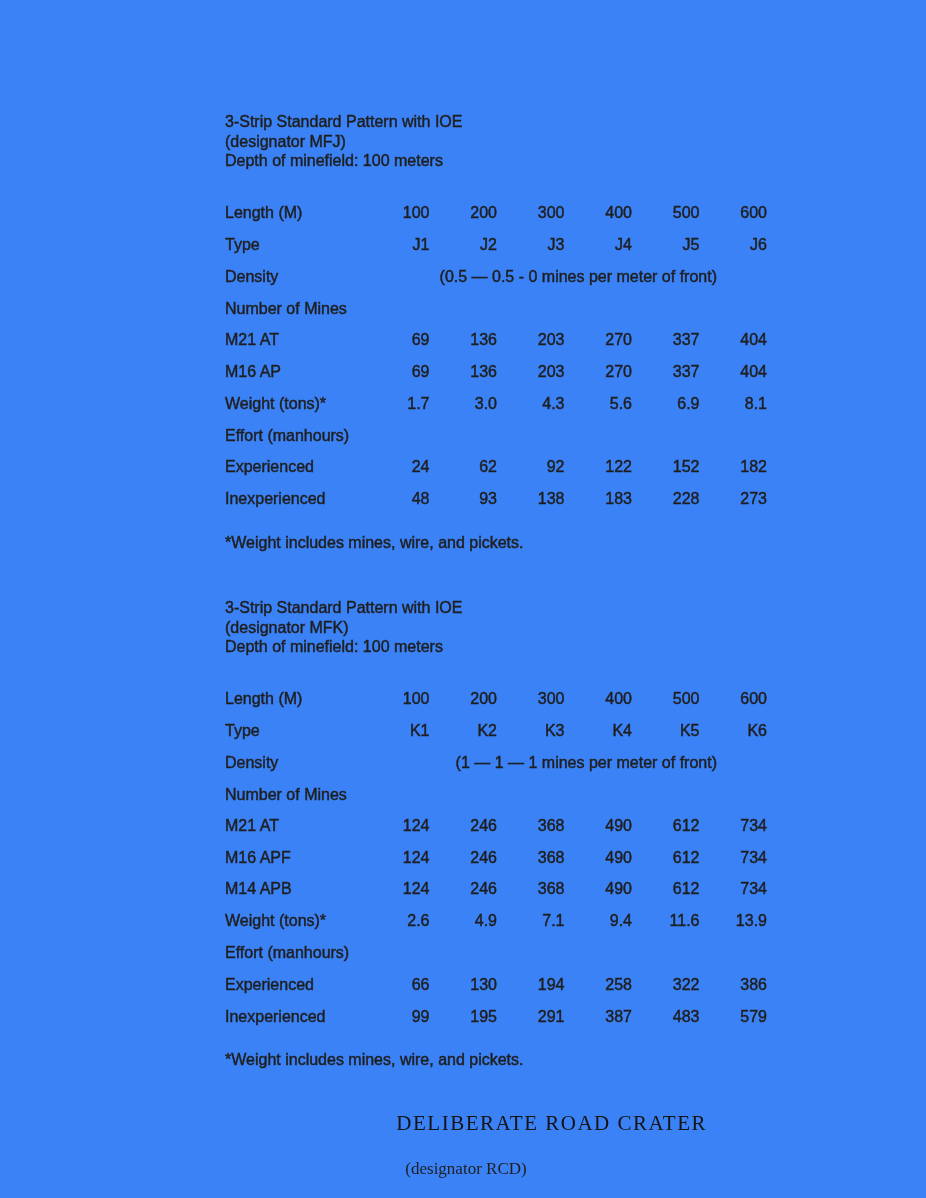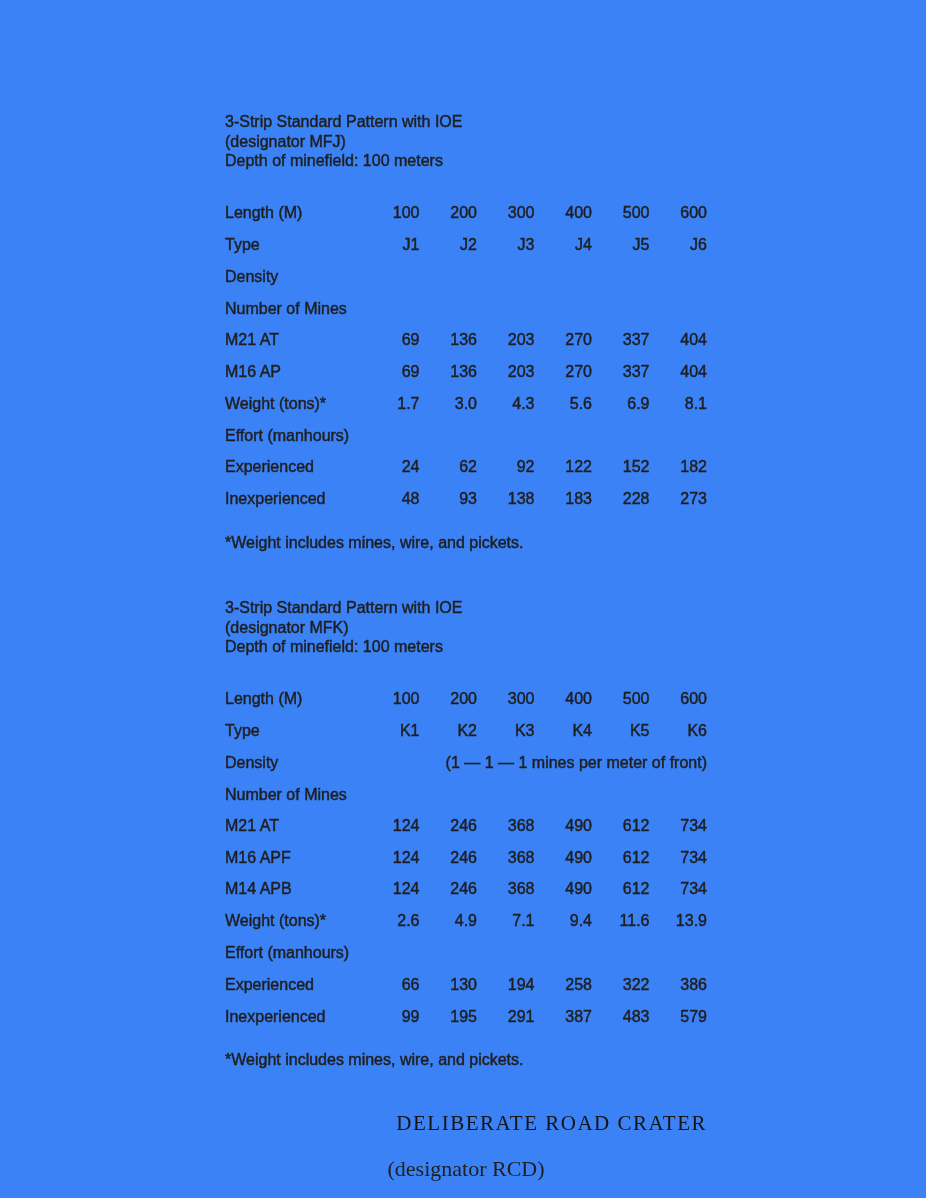--- a/index.html
+++ b/index.html
@@ -27,40 +27,41 @@
     white-space: nowrap;
   }
   .trow {
     display: flex;
     align-items: flex-start;
     margin-top: 12.5px;
     font-size: 16px;
     line-height: 19.5px;
     -webkit-text-stroke: 0.45px #1f1f1f;
     white-space: nowrap;
+    gap: 10px;
   }
   .trow.tight { margin-top: 12px; }
   .trow.gap-top { margin-top: 32px; }
   .lbl { flex: 0 0 137px; }
   .val { flex: 0 0 57.5px; text-align: right; }
   .span-val { flex: 0 0 345px; text-align: right; }
   .footnote { margin-top: 24px; }
   .footer { width: 482px; text-align: center; margin-top: 42px; }
   .footer-heading {
     font-family: "Liberation Serif", serif;
     font-weight: normal;
     font-size: 21px;
     letter-spacing: 1.5px;
     color: #141414;
     line-height: 22px;
     text-align: right;
   }
   .footer-subheading {
     font-family: "Liberation Serif", serif;
-    font-size: 22px;
+    font-size: 17px;
     color: #1f1f1f;
     margin-top: 25px;
     line-height: 20px;
   }
 </style>
 </head>
 <body>
 
 <div id="page">
 
@@ -86,20 +87,21 @@
       <span class="val">J1</span>
       <span class="val">J2</span>
       <span class="val">J3</span>
       <span class="val">J4</span>
       <span class="val">J5</span>
       <span class="val">J6</span>
     </div>
 
     <div class="trow">
       <span class="lbl">Density</span>
+      <span class="span-val">(0.5 — 0.5 - 0 mines per meter of front)</span>
     </div>
 
     <div class="trow">
       <span class="lbl">Number of Mines</span>
     </div>
 
     <div class="trow tight">
       <span class="lbl">M21 AT</span>
       <span class="val">69</span>
       <span class="val">136</span>

